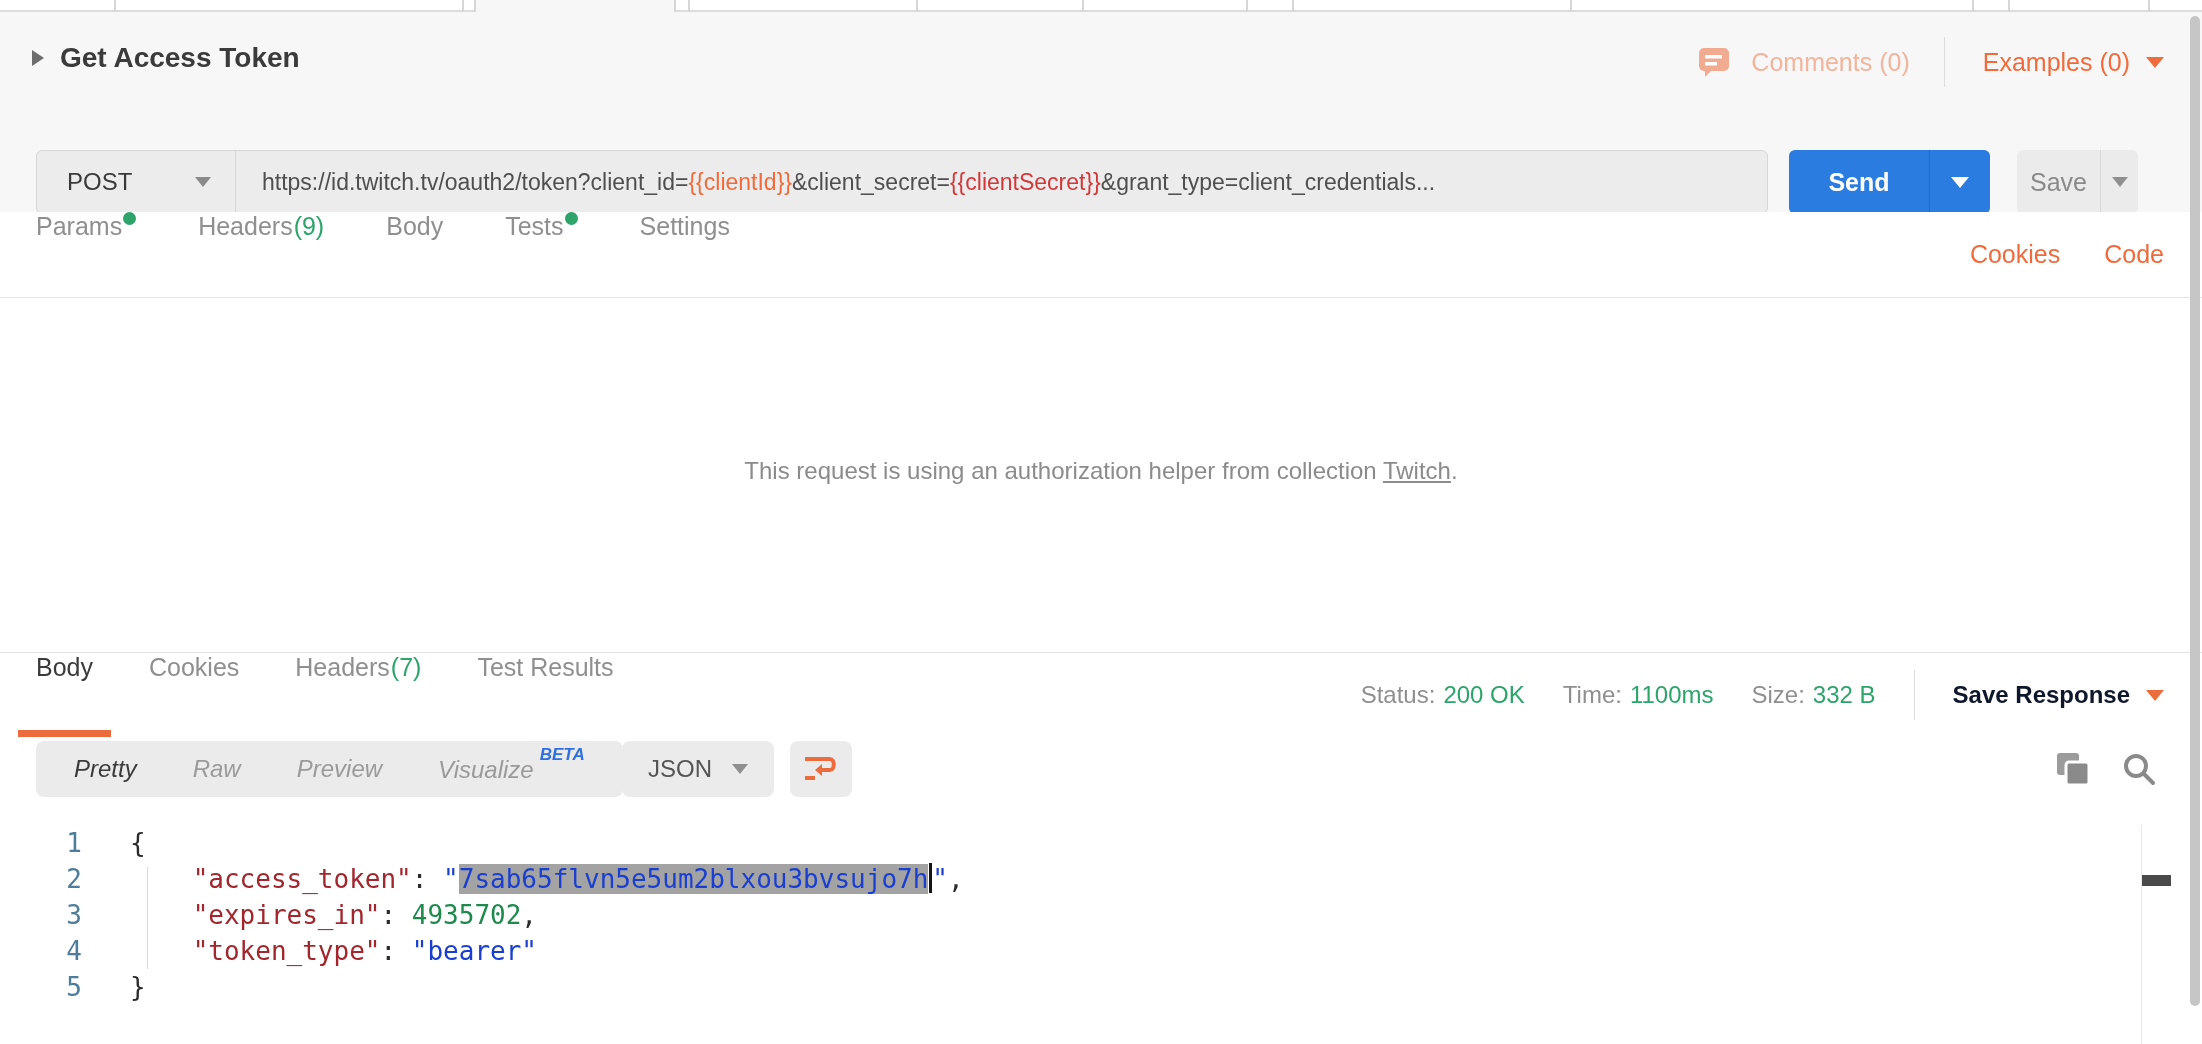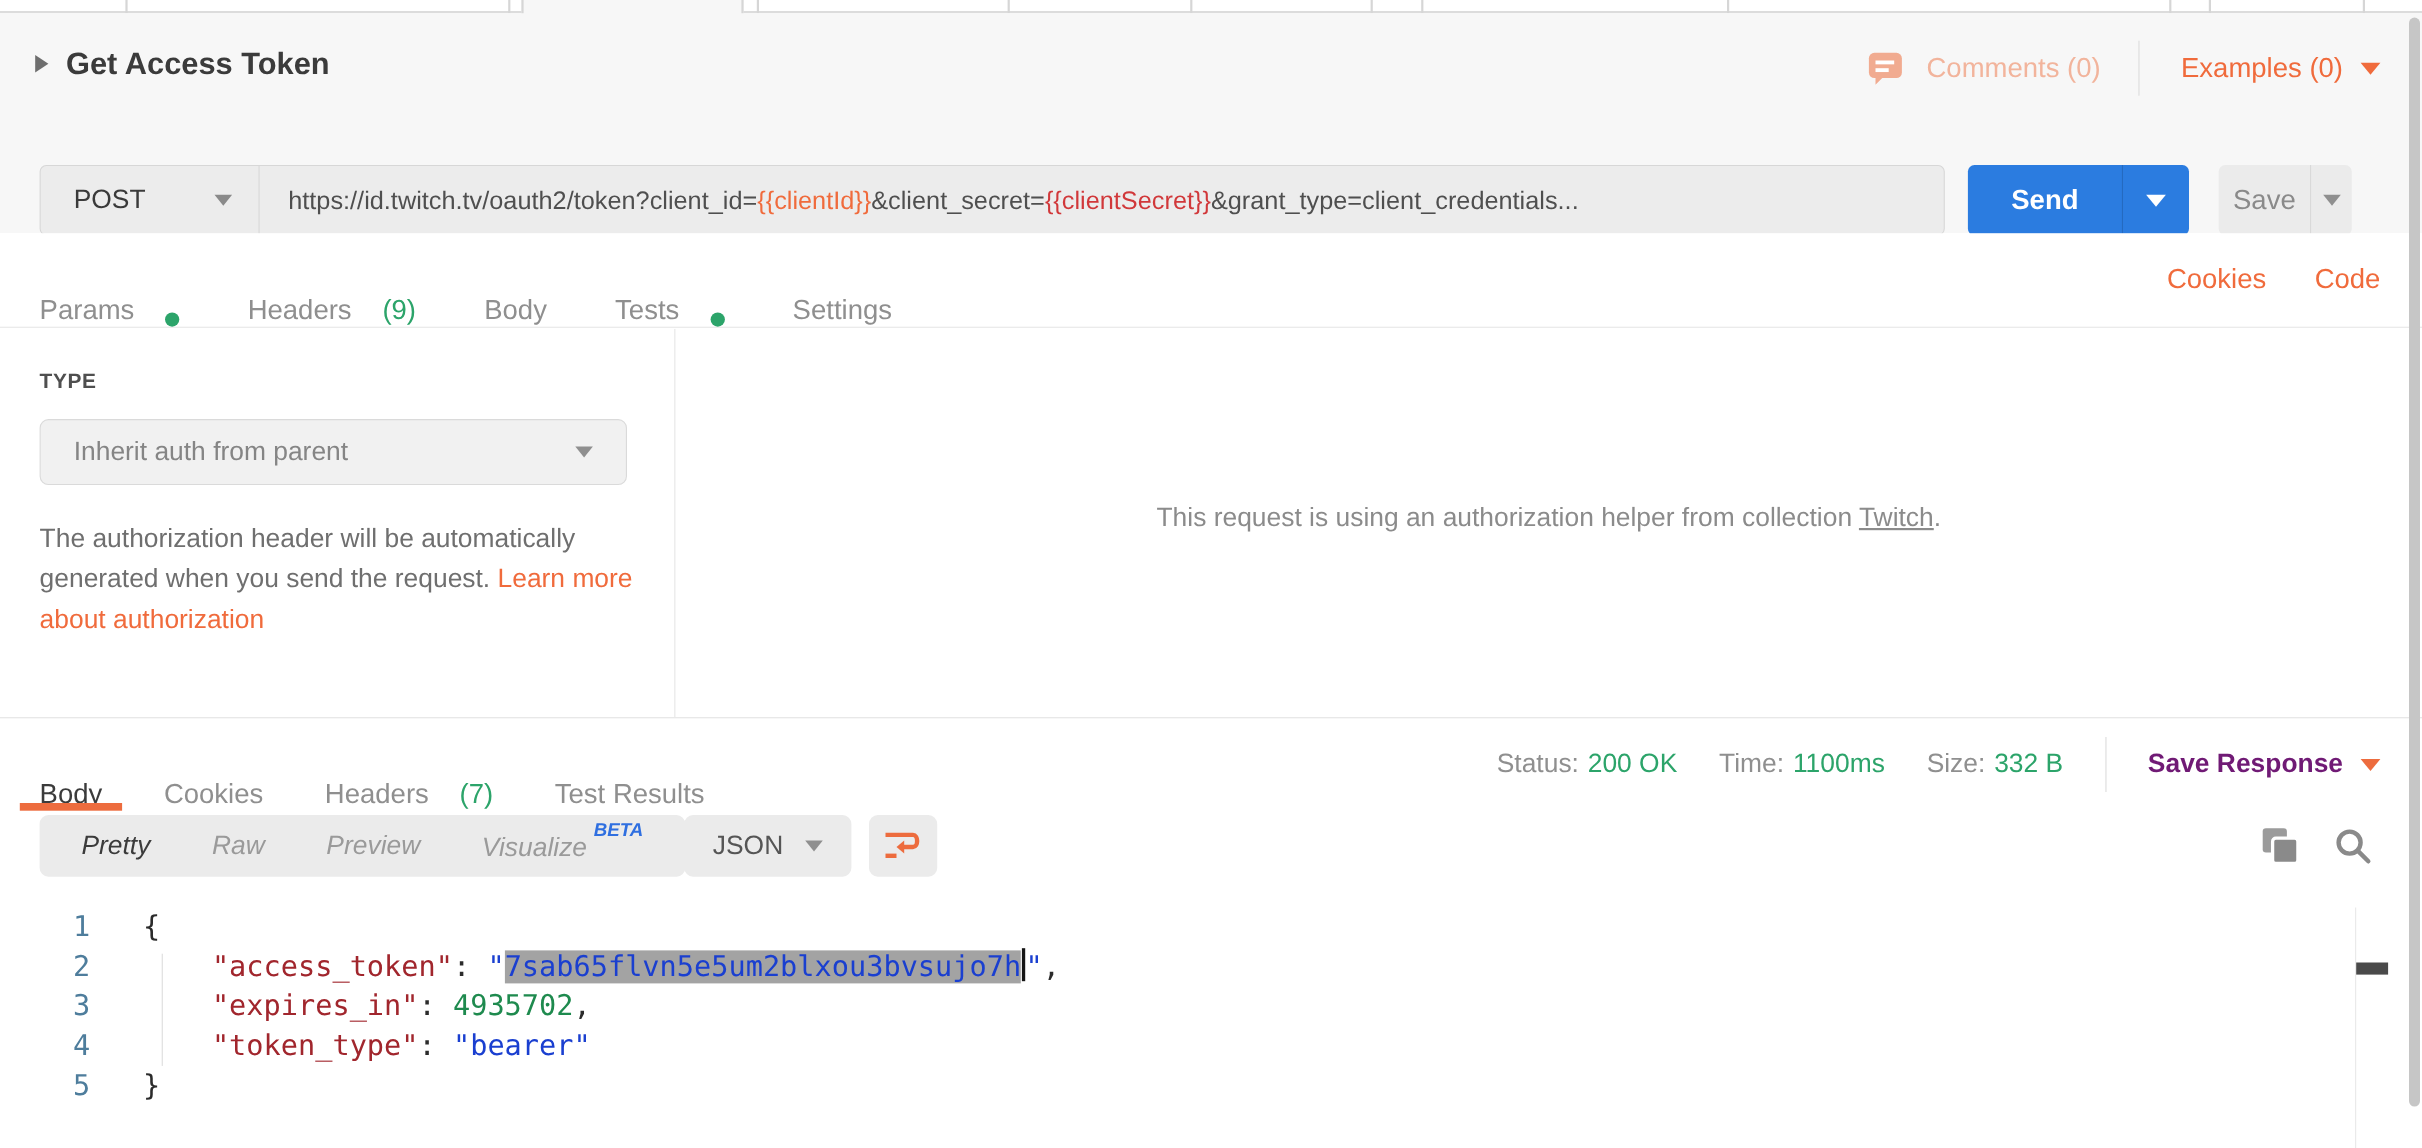--- a/index.html
+++ b/index.html
@@ -39,21 +39,21 @@
   .caret-white { width:0; height:0; border-left:9px solid transparent; border-right:9px solid transparent; border-top:11px solid #fff; }
   .save-btn { position:absolute; left:1981px; top:0; width:121px; height:64px; background:#ebebeb; border-radius:6px; display:flex; align-items:center; color:#8a8a8a; cursor:pointer; }
   .save-label { width:83px; text-align:center; font-size:25px; }
   .save-split { width:1px; height:64px; background:#d9d9d9; }
   .save-caret-box { flex:1; display:flex; justify-content:center; }
   .caret-dgray { width:0; height:0; border-left:8px solid transparent; border-right:8px solid transparent; border-top:10px solid #8f8f8f; }
 
   
   .req-tabs-row { position:absolute; top:212px; left:0; width:2202px; height:86px; background:#fff; border-bottom:1px solid #e6e6e6; }
   .req-tabs { position:absolute; left:36px; top:0; height:100%; display:flex; gap:62px; align-items:stretch; font-size:25px; color:#8f8f8f; }
-  .tab-item { position:relative; display:flex; align-items:flex-end; gap:28px; cursor:pointer; }
+  .tab-item { position:relative; display:flex; align-items:flex-start; gap:1px; cursor:pointer; }
   .tab-item.active { color:#3b3b3b; }
   .tab-item.active::after { content:""; position:absolute; left:-18px; right:-18px; bottom:0; height:7px; background:#ed6c3e; }
   .green-dot { width:13px; height:13px; border-radius:50%; background:#2ca46a; }
   .green-count { color:#2ca46a; }
   .req-tabs-right { position:absolute; right:38px; top:0; height:100%; display:flex; gap:44px; align-items:center; font-size:25px; color:#f06b3c; }
   .req-tabs-right span { cursor:pointer; }
 
   
   .auth-panel { position:absolute; top:299px; left:0; width:2202px; height:353px; display:flex; background:#fff; }
   .auth-left { position:relative; width:614px; border-right:1px solid #e6e6e6; }
@@ -66,21 +66,21 @@
   .helper-msg .coll-link { text-decoration:underline; cursor:pointer; }
 
   
   .response-section { position:absolute; top:652px; left:0; width:2202px; height:392px; background:#fff; border-top:1px solid #e3e3e3; }
   .resp-header { position:relative; height:84px; }
   .resp-tabs { position:absolute; left:36px; top:0; height:100%; display:flex; gap:56px; align-items:stretch; font-size:25px; color:#8f8f8f; }
   .resp-meta { position:absolute; right:38px; top:0; height:100%; display:flex; align-items:center; font-size:24px; color:#8f8f8f; }
   .meta-pair { margin-left:38px; }
   .meta-pair .val { color:#2ca46a; margin-left:8px; }
   .meta-div { width:1px; height:50px; background:#dcdcdc; margin-left:38px; }
-  .save-response { margin-left:38px; color:#701a75; font-weight:600; display:flex; align-items:center; gap:16px; cursor:pointer; }
+  .save-response { margin-left:38px; color:#0f172a; font-weight:600; display:flex; align-items:center; gap:16px; cursor:pointer; }
   .caret-orange { width:0; height:0; border-left:9px solid transparent; border-right:9px solid transparent; border-top:11px solid #ed6c3e; }
 
   .resp-toolbar { position:relative; height:76px; }
   .mode-group { position:absolute; left:36px; top:4px; height:56px; background:#ebebeb; border-radius:8px; display:flex; align-items:center; padding:0 10px; }
   .mode-item { padding:0 28px; font-size:24px; color:#9a9a9a; cursor:pointer; position:relative;font-style:italic; }
   .mode-item.active { color:#3b3b3b; }
   .beta-sup { font-size:17px; font-weight:700; color:#2f6fe0; position:relative; top:-9px; margin-left:6px; }
   .json-group { position:absolute; left:622px; top:4px; height:56px; background:#ebebeb; border-radius:8px; display:flex; align-items:center; gap:20px; padding:0 26px; font-size:24px; color:#555; cursor:pointer; }
   .wrap-btn { position:absolute; left:790px; top:4px; width:62px; height:56px; background:#ebebeb; border-radius:8px; display:flex; align-items:center; justify-content:center; cursor:pointer; }
   .resp-right-icons { position:absolute; right:44px; top:4px; height:56px; display:flex; align-items:center; gap:28px; }
@@ -192,28 +192,20 @@
           <span>Settings</span>
         </div>
       </div>
     <div class="req-tabs-right">
       <span>Cookies</span>
       <span>Code</span>
     </div>
   </div>
 
   <div class="auth-panel">
-    <div class="auth-left">
-      <div class="type-label">TYPE</div>
-      <div class="type-select">
-        <span>Inherit auth from parent</span>
-        <div class="caret-dgray"></div>
-      </div>
-      <div class="auth-help"><span>The authorization header will be automatically generated when you send the request. </span><span class="link">Learn more about authorization</span></div>
-    </div>
     <div class="auth-right">
       <div class="helper-msg"><span>This request is using an authorization helper from collection </span><span class="coll-link">Twitch</span><span>.</span></div>
     </div>
   </div>
 
   <div class="response-section">
     <div class="resp-header">
       <div class="resp-tabs" id="resp-tabs">
           <div class="tab-item active">
             <span>Body</span>

